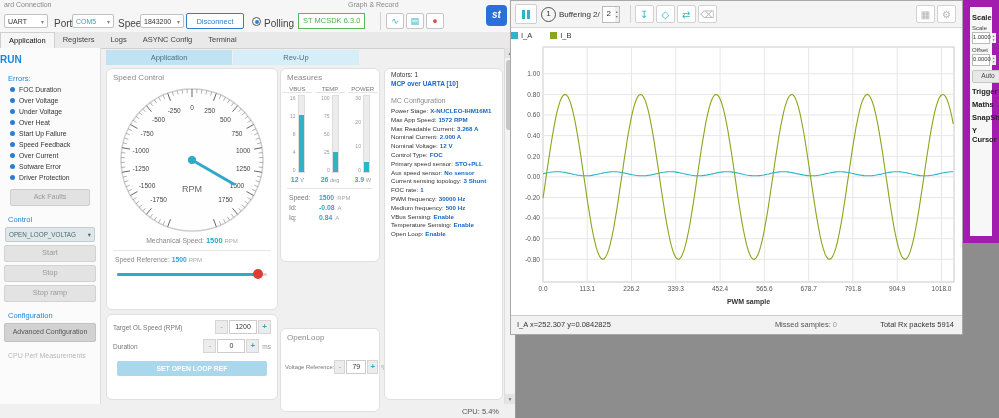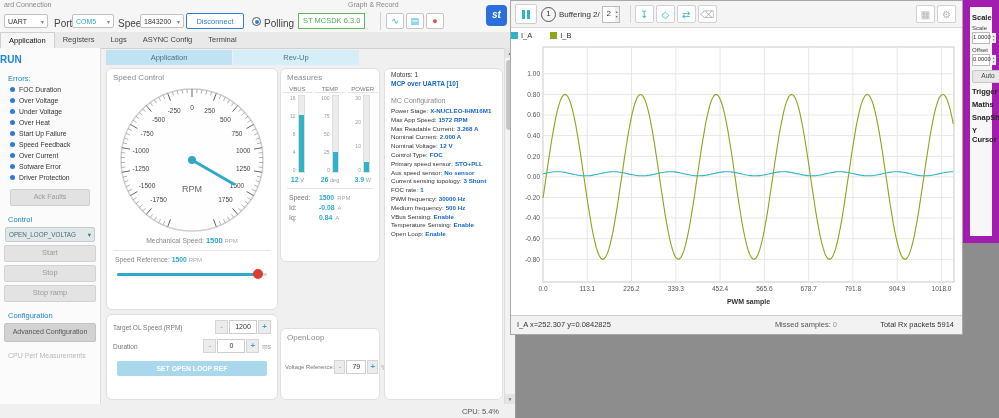--- a/index.html
+++ b/index.html
@@ -431,21 +431,21 @@
           <span class="unit">A</span>
         </div>
         <div class="meas-row">
           <span class="lab">Iq:</span>
           <span class="val">0.84</span>
           <span class="unit">A</span>
         </div>
       </div>
 
 
-      <div class="card" style="left:180px;top:280px;width:100px;height:72px">
+      <div class="card" style="left:180px;top:280px;width:100px;height:84px">
         <div class="card-title">OpenLoop</div>
         <div class="ol-row">
           <span class="ol-lab">Voltage Reference:</span>
           <span class="step-btn" style="width:9px">-</span>
           <span class="step-val" style="width:18px">79</span>
           <span class="step-btn plus" style="width:9px">+</span>
           <span class="step-unit">%</span>
         </div>
       </div>
 

